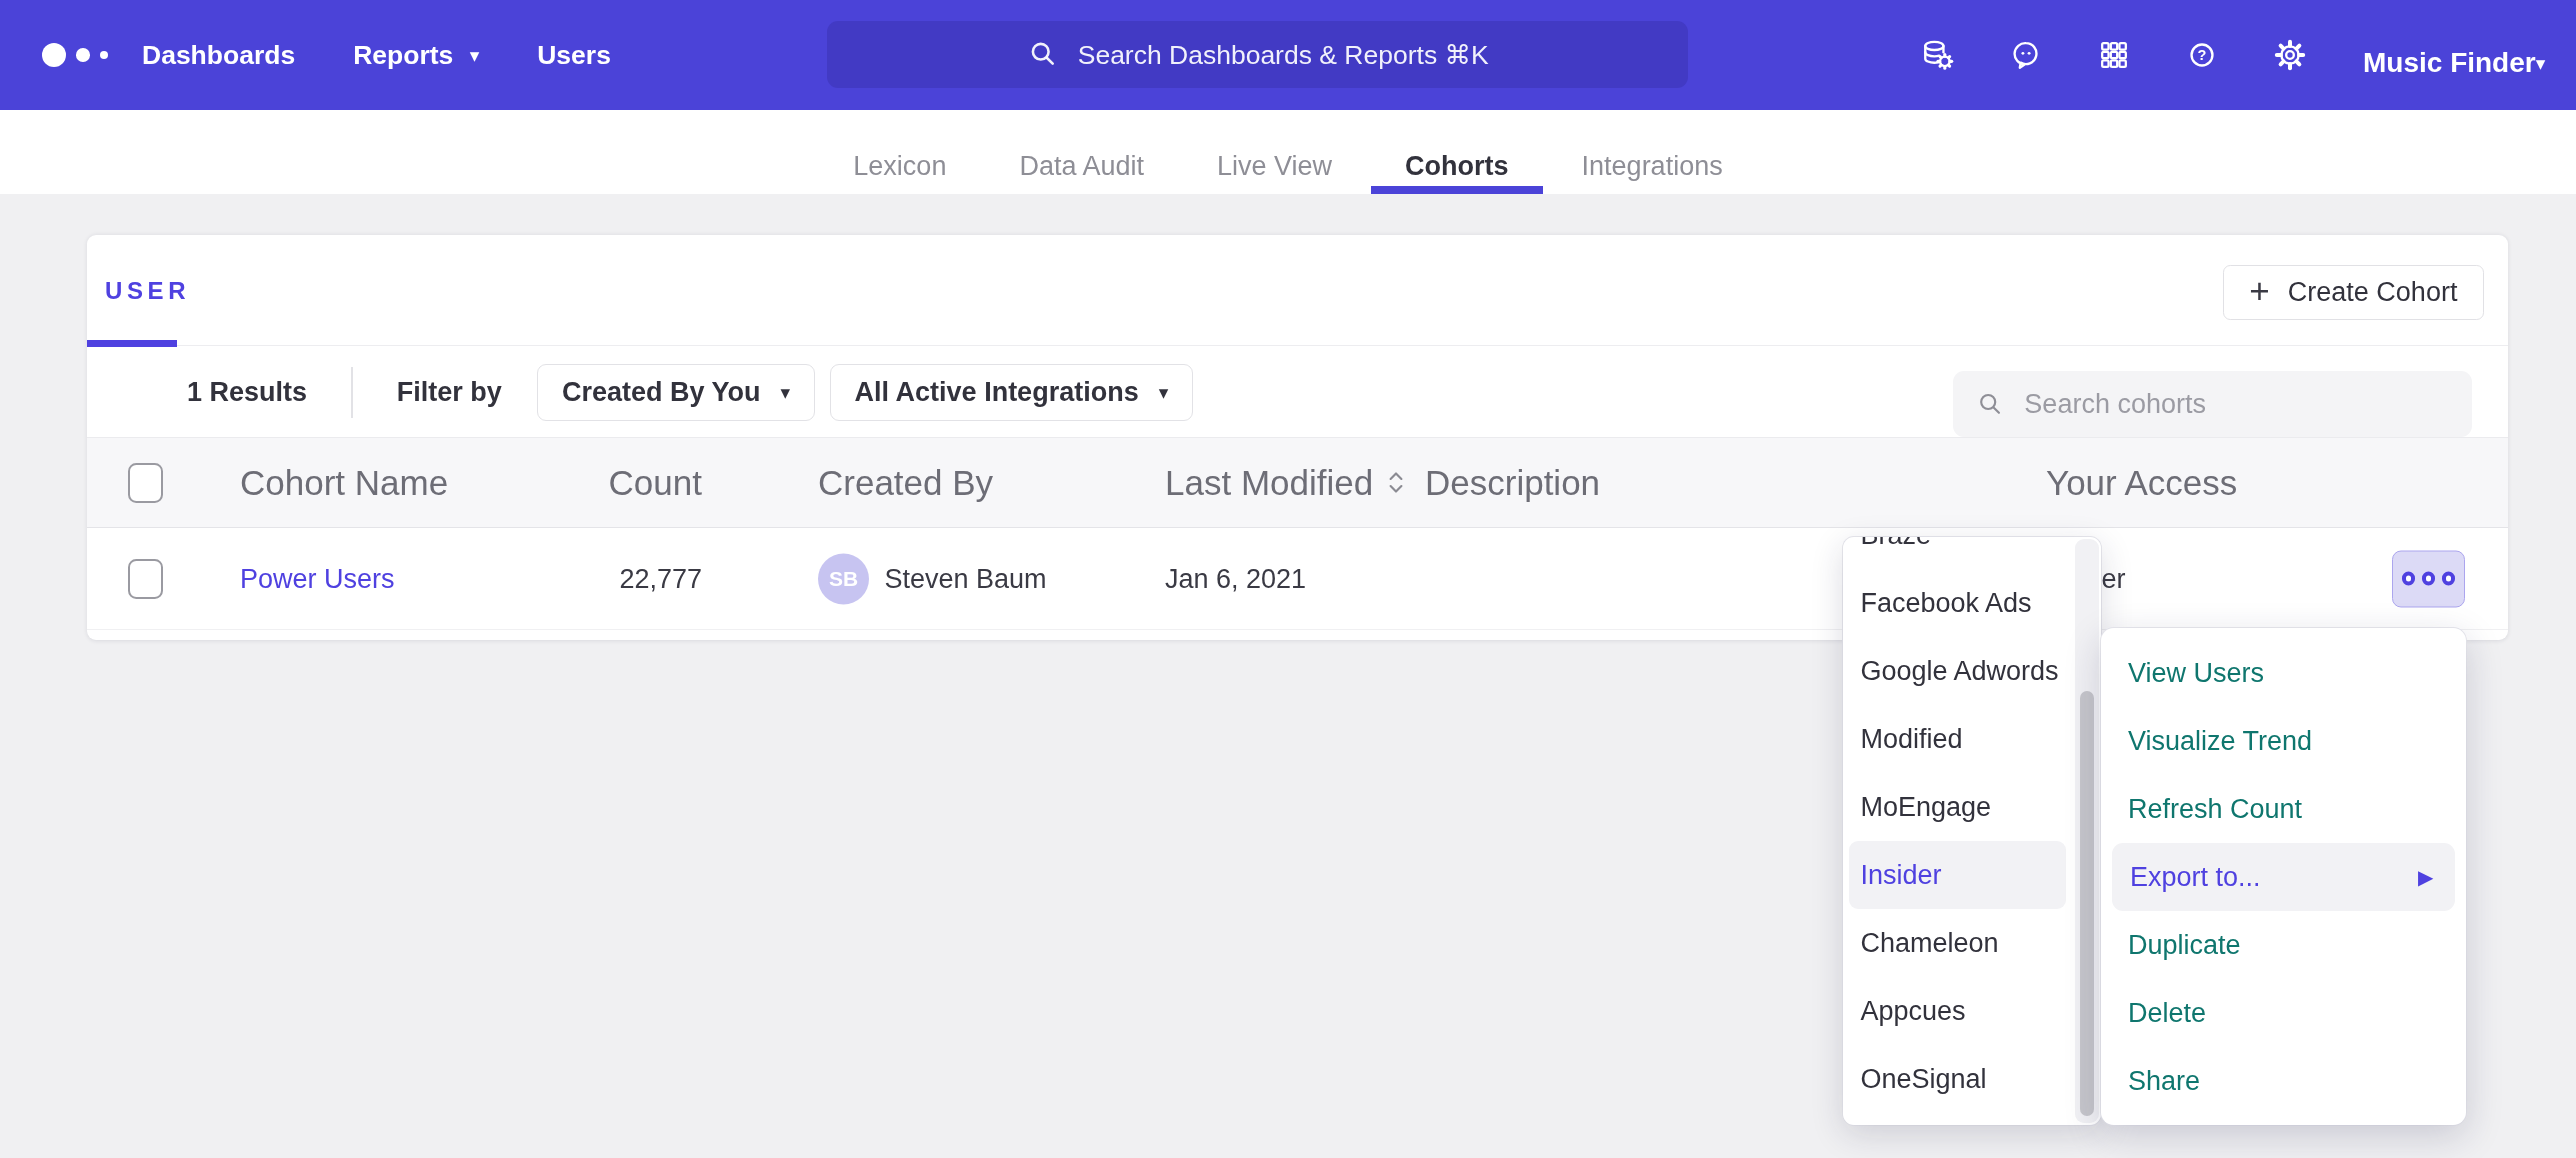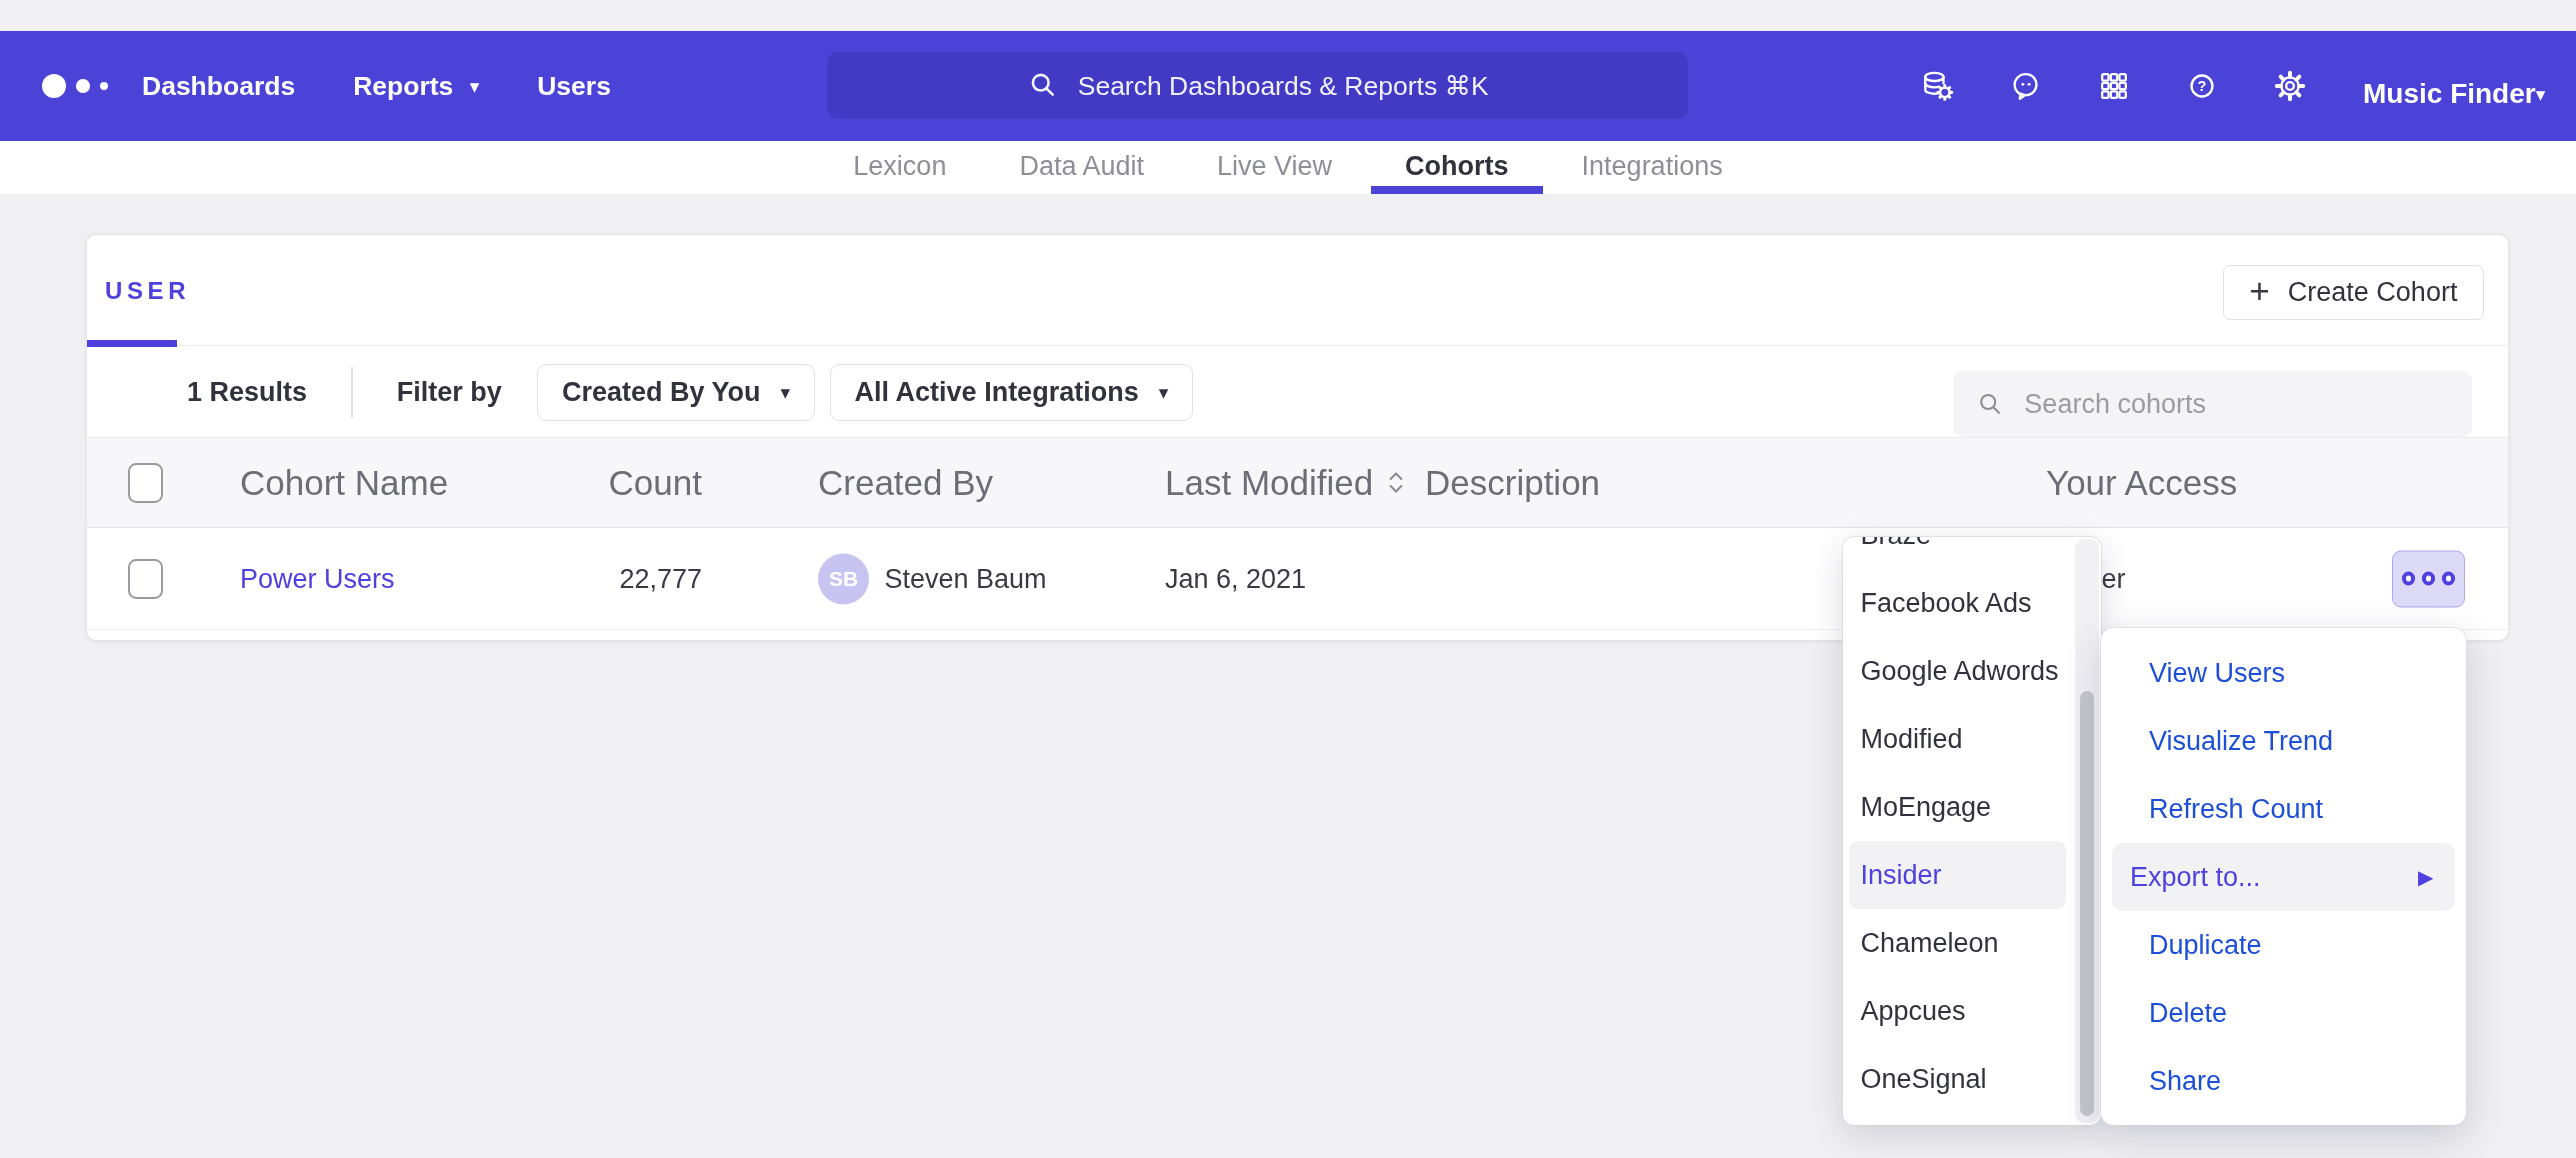--- a/index.html
+++ b/index.html
@@ -5,21 +5,21 @@
   * { box-sizing: border-box; margin: 0; padding: 0; }
   html,body { width:2576px; height:1158px; }
   body {
     font-family:"Liberation Sans","DejaVu Sans",sans-serif;
     background:#f0f0f2;
     position:relative;
     overflow:hidden;
     color:#32323c;
   }
   
-  .topnav { position:absolute; left:0; top:0; width:2576px; height:110px; background:#4b43d8; z-index:10;margin-top:31px; }
+  .topnav { position:absolute; left:0; top:0; width:2576px; height:110px; background:#4b43d8; z-index:10; }
   .logo { position:absolute; left:42px; top:0; height:110px; display:flex; align-items:center; gap:10px; cursor:pointer; }
   .logo .d1 { width:24px; height:24px; border-radius:50%; background:#fff; }
   .logo .d2 { width:13.7px; height:13.7px; border-radius:50%; background:#fff; }
   .logo .d3 { width:8.2px;  height:8.2px;  border-radius:50%; background:#fff; }
   .navlinks { position:absolute; left:142px; top:0; height:110px; display:flex; align-items:center; gap:58px; }
   .navlink { color:#fff; font-size:26.5px; font-weight:600; text-decoration:none; display:flex; align-items:center; gap:16.4px; cursor:pointer; }
   .caret { font-size:19px; line-height:1; }
   .navsearch { position:absolute; left:827px; top:21px; width:861px; height:67px; background:#423ac4; border-radius:11px;
     display:flex; align-items:center; justify-content:center; gap:16.4px; color:rgba(255,255,255,.93); font-size:26.5px; cursor:pointer; }
   .navicons { position:absolute; left:1918px; top:0; height:110px; display:flex; align-items:center; gap:48px; }
@@ -81,21 +81,21 @@
   .export-menu { left:1843px; top:537px; width:258px; height:588px; border-radius:11px; overflow:hidden;
     box-shadow:0 9px 33px rgba(30,30,70,.16), 0 0 0 0.9px #e9e9ee; z-index:30; }
   .export-menu ul { list-style:none; margin:-36px 0 0 0; padding:0 33px 0 0; }
   .export-menu li { height:68px; display:flex; align-items:center; padding-left:17.4px; font-size:27px; color:#32323c; cursor:pointer; }
   .export-menu li.sel { background:#f2f2f5; border-radius:9px; margin:0 1.8px 0 5.5px; padding-left:12px; color:#4f41e0; }
   .sb-track { position:absolute; right:1.8px; top:1.8px; bottom:1.8px; width:24px; background:#f1f1f4; border-radius:9px; }
   .sb-thumb { position:absolute; left:4.6px; width:14.6px; top:152px; bottom:7.3px; background:#c6c6cb; border-radius:7.3px; cursor:pointer; }
   .context-menu { left:2101px; top:628px; width:365px; height:497px; border-radius:12.8px; padding:11px 0 12.8px;
     box-shadow:0 11px 37px rgba(30,30,70,.18), 0 0 0 0.9px #eaeaef; z-index:40; }
   .context-menu ul { list-style:none; }
-  .context-menu li { height:68px; display:flex; align-items:center; padding:0 27px; font-size:27px; color:#1d4ed8; cursor:pointer;margin-left:21px; }
+  .context-menu li { height:68px; display:flex; align-items:center; padding:0 27px; font-size:27px; color:#0f766e; cursor:pointer; }
   .context-menu li.sel { background:#f2f2f5; margin:0 11px; padding:0 18px; border-radius:11px; color:#4f41e0;
     justify-content:space-between; }
   .submenu-arrow { font-size:20px; color:#4f41e0; margin-right:3.7px; }
 </style>
 </head>
 <body>
 
 <header class="topnav">
   <div class="logo">
     <span class="d1"></span>

